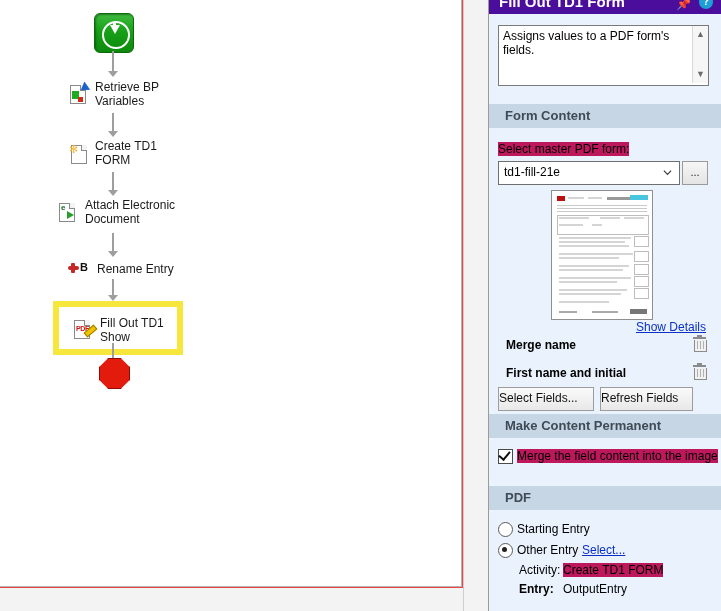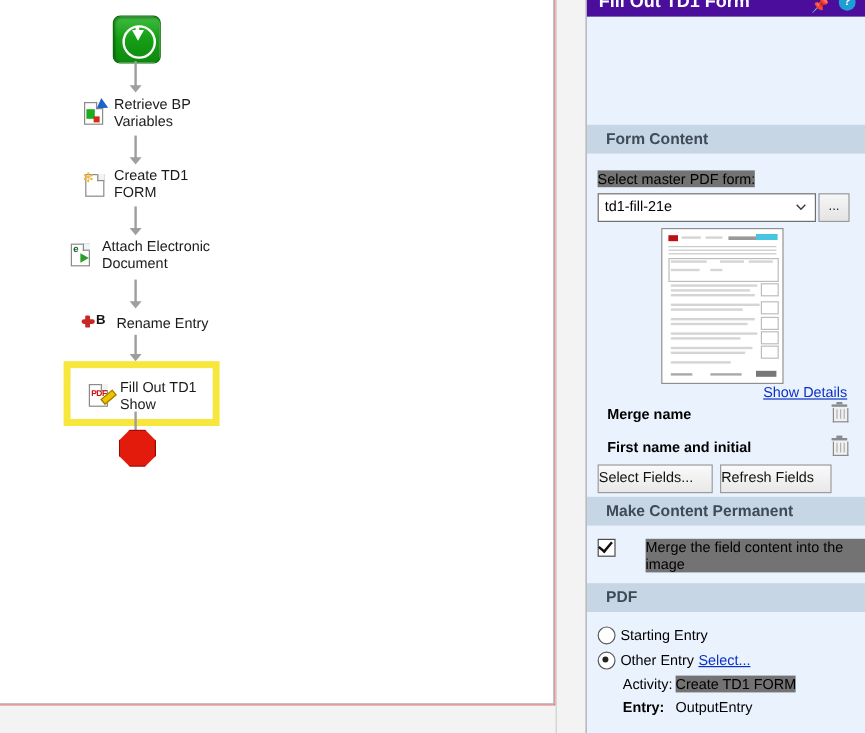--- a/index.html
+++ b/index.html
@@ -127,21 +127,21 @@
   .descbox .sb .up,.descbox .sb .dn{position:absolute;left:3px;font-size:9px;color:#6b6b6b;line-height:9px;}
   .descbox .sb .up{top:4px;}
   .descbox .sb .dn{bottom:4px;}
 
   .sect-hd{
     position:absolute;left:0;width:232px;height:24px;
     background:#c7d6e4;color:#3e4a56;font-weight:bold;font-size:13px;line-height:24px;
   }
   .sect-hd span{margin-left:16px;}
 
-  .hl{background:#737373;}
+  .hl{background:#be185d;}
 
   .lbl-sm{position:absolute;font-size:12px;color:#000;}
 
   .combo{
     position:absolute;left:9px;width:180px;height:22px;background:#fff;border:1px solid #6f6f6f;
   }
   .combo .val{position:absolute;left:5px;top:3px;font-size:12px;}
   .combo .chev2{position:absolute;right:7px;top:6px;width:9px;height:9px;}
   .browse{
     position:absolute;left:193px;width:24px;height:22px;
@@ -275,20 +275,27 @@
   <div class="panel">
 
     <div class="titlebar">
       <div class="ttl">Fill Out TD1 Form</div>
       <div class="pin">📌</div>
       <div class="help">?</div>
     </div>
 
     <div class="pbody">
 
+      <div class="descbox">
+        <div class="txt">Assigns values to a PDF form's fields.</div>
+        <div class="sb">
+          <div class="up">▲</div>
+          <div class="dn">▼</div>
+        </div>
+      </div>
 
       <div class="sect-hd" style="top:90px;">
         <span>Form Content</span>
       </div>
 
       <div class="lbl-sm hl" style="left:9px;top:128px;">Select master PDF form:</div>
 
       <div class="combo" style="top:147px;">
         <div class="val">td1-fill-21e</div>
         <svg class="chev2" viewBox="0 0 10 10">
@@ -356,21 +363,21 @@
       <div class="btn" style="left:9px;top:373px;width:94px;">Select Fields...</div>
       <div class="btn" style="left:111px;top:373px;width:91px;">Refresh Fields</div>
 
       <div class="sect-hd" style="top:400px;">
         <span>Make Content Permanent</span>
       </div>
 
       <div class="chk" style="left:9px;top:435px;">
         <div class="tick"></div>
       </div>
-      <div class="lbl-sm hl" style="left:28px;top:435px;margin-left:21px;">Merge the field content into the image</div>
+      <div class="lbl-sm hl" style="left:28px;top:435px;">Merge the field content into the image</div>
 
       <div class="sect-hd" style="top:472px;">
         <span>PDF</span>
       </div>
 
       <div class="radio" style="left:9px;top:508px;"></div>
       <div class="lbl-sm" style="left:28px;top:508px;">Starting Entry</div>
 
       <div class="radio" style="left:9px;top:529px;">
         <div class="dot"></div>

